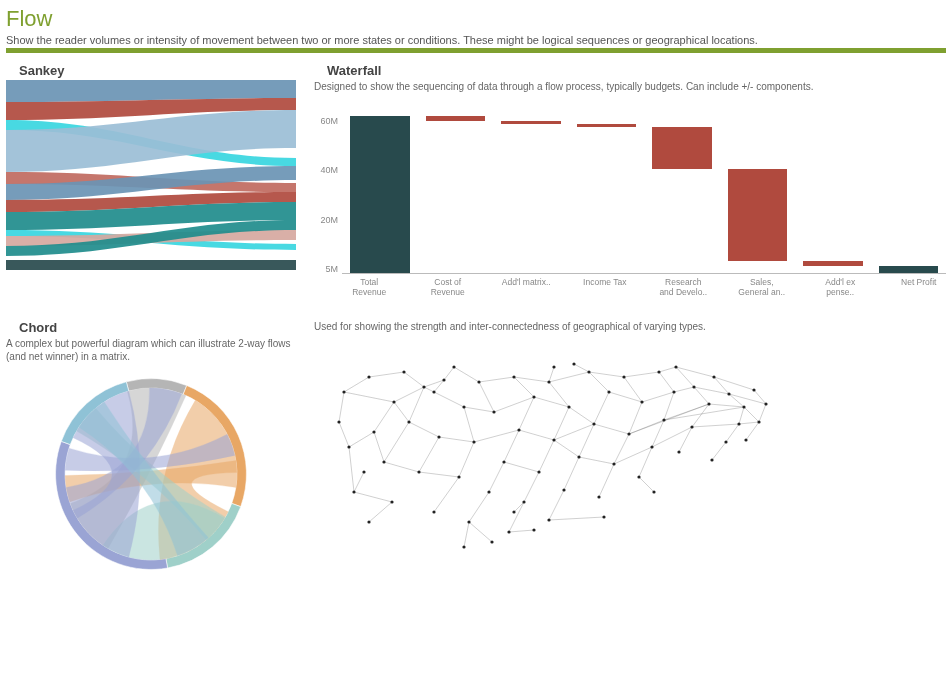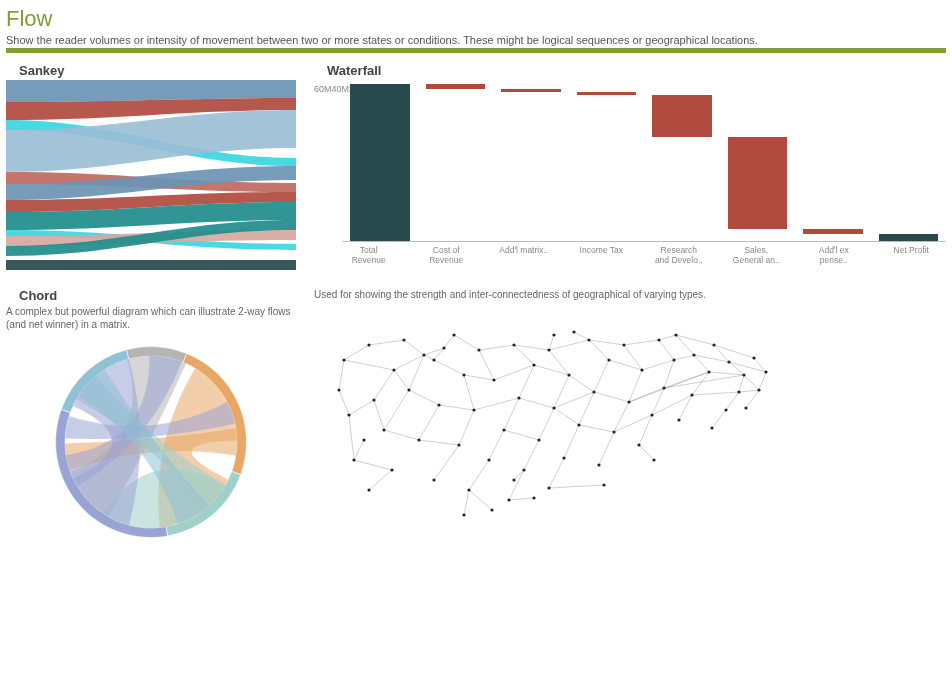--- a/index.html
+++ b/index.html
@@ -44,31 +44,31 @@
     color: #666;
     line-height: 1.3;
     margin-bottom: 6px;
     min-height: 26px;
   }
   
   .sankey-svg { display:block; width:290px; height:190px; }
   
   .wf-wrap { display:flex; height:190px; }
   .wf-ylabels {
-    display:flex; flex-direction:row; justify-content:space-between;
+    display:flex; flex-direction:column; justify-content:space-between;
     font-size:9px; color:#888; padding:4px 4px 28px 0; text-align:right; width:28px;
   }
   .wf-plot { position:relative; flex:1; }
   .wf-baseline { position:absolute; left:0; right:0; bottom:28px; height:1px; background:#bbb; }
   .wf-bars { position:absolute; left:0; right:0; top:4px; bottom:28px; display:flex; }
   .wf-col { flex:1; position:relative; padding:0 8px; }
   .wf-bar { position:absolute; left:8px; right:8px; }
   .wf-bar.pos { background:#284a4d; }
   .wf-bar.neg { background:#b04a3e; }
-  .wf-xlabels { position:absolute; left:0; right:8px; bottom:0; height:26px; display:flex;gap:24px; }
+  .wf-xlabels { position:absolute; left:0; right:0; bottom:0; height:26px; display:flex;gap:24px; }
   .wf-xlab { flex:1; font-size:8.5px; color:#888; text-align:center; padding:2px 2px 0 2px; line-height:1.15; }
   
   .chord-svg { display:block; width:210px; height:210px; margin:0 auto; }
   
   .net-svg { display:block; width:470px; height:210px; }
   .net-svg line { stroke:#555; stroke-width:0.5; opacity:0.55; }
   .net-svg circle { fill:#222; }
 </style>
 </head>
 <body>
@@ -128,20 +128,21 @@
                C 174 150 116 176 0 176 Z" fill="#1f8c8c" opacity="0.92"></path>
         <path d="M 0 180
                C 116 180 174 180 290 180
                L 290 190
                C 174 190 116 190 0 190 Z" fill="#284a4d" opacity="0.92"></path>
       </svg>
   </div>
 
   <div>
     <div class="panel-title">Waterfall</div>
+    <div class="panel-desc">Designed to show the sequencing of data through a flow process, typically budgets. Can include +/- components.</div>
     <div class="wf-wrap">
       <div class="wf-ylabels" id="wf-ylabels">
           <span>60M</span>
           <span>40M</span>
           <span>20M</span>
           <span>5M</span>
         </div>
       <div class="wf-plot">
         <div class="wf-bars" id="wf-bars">
             <div class="wf-col">

